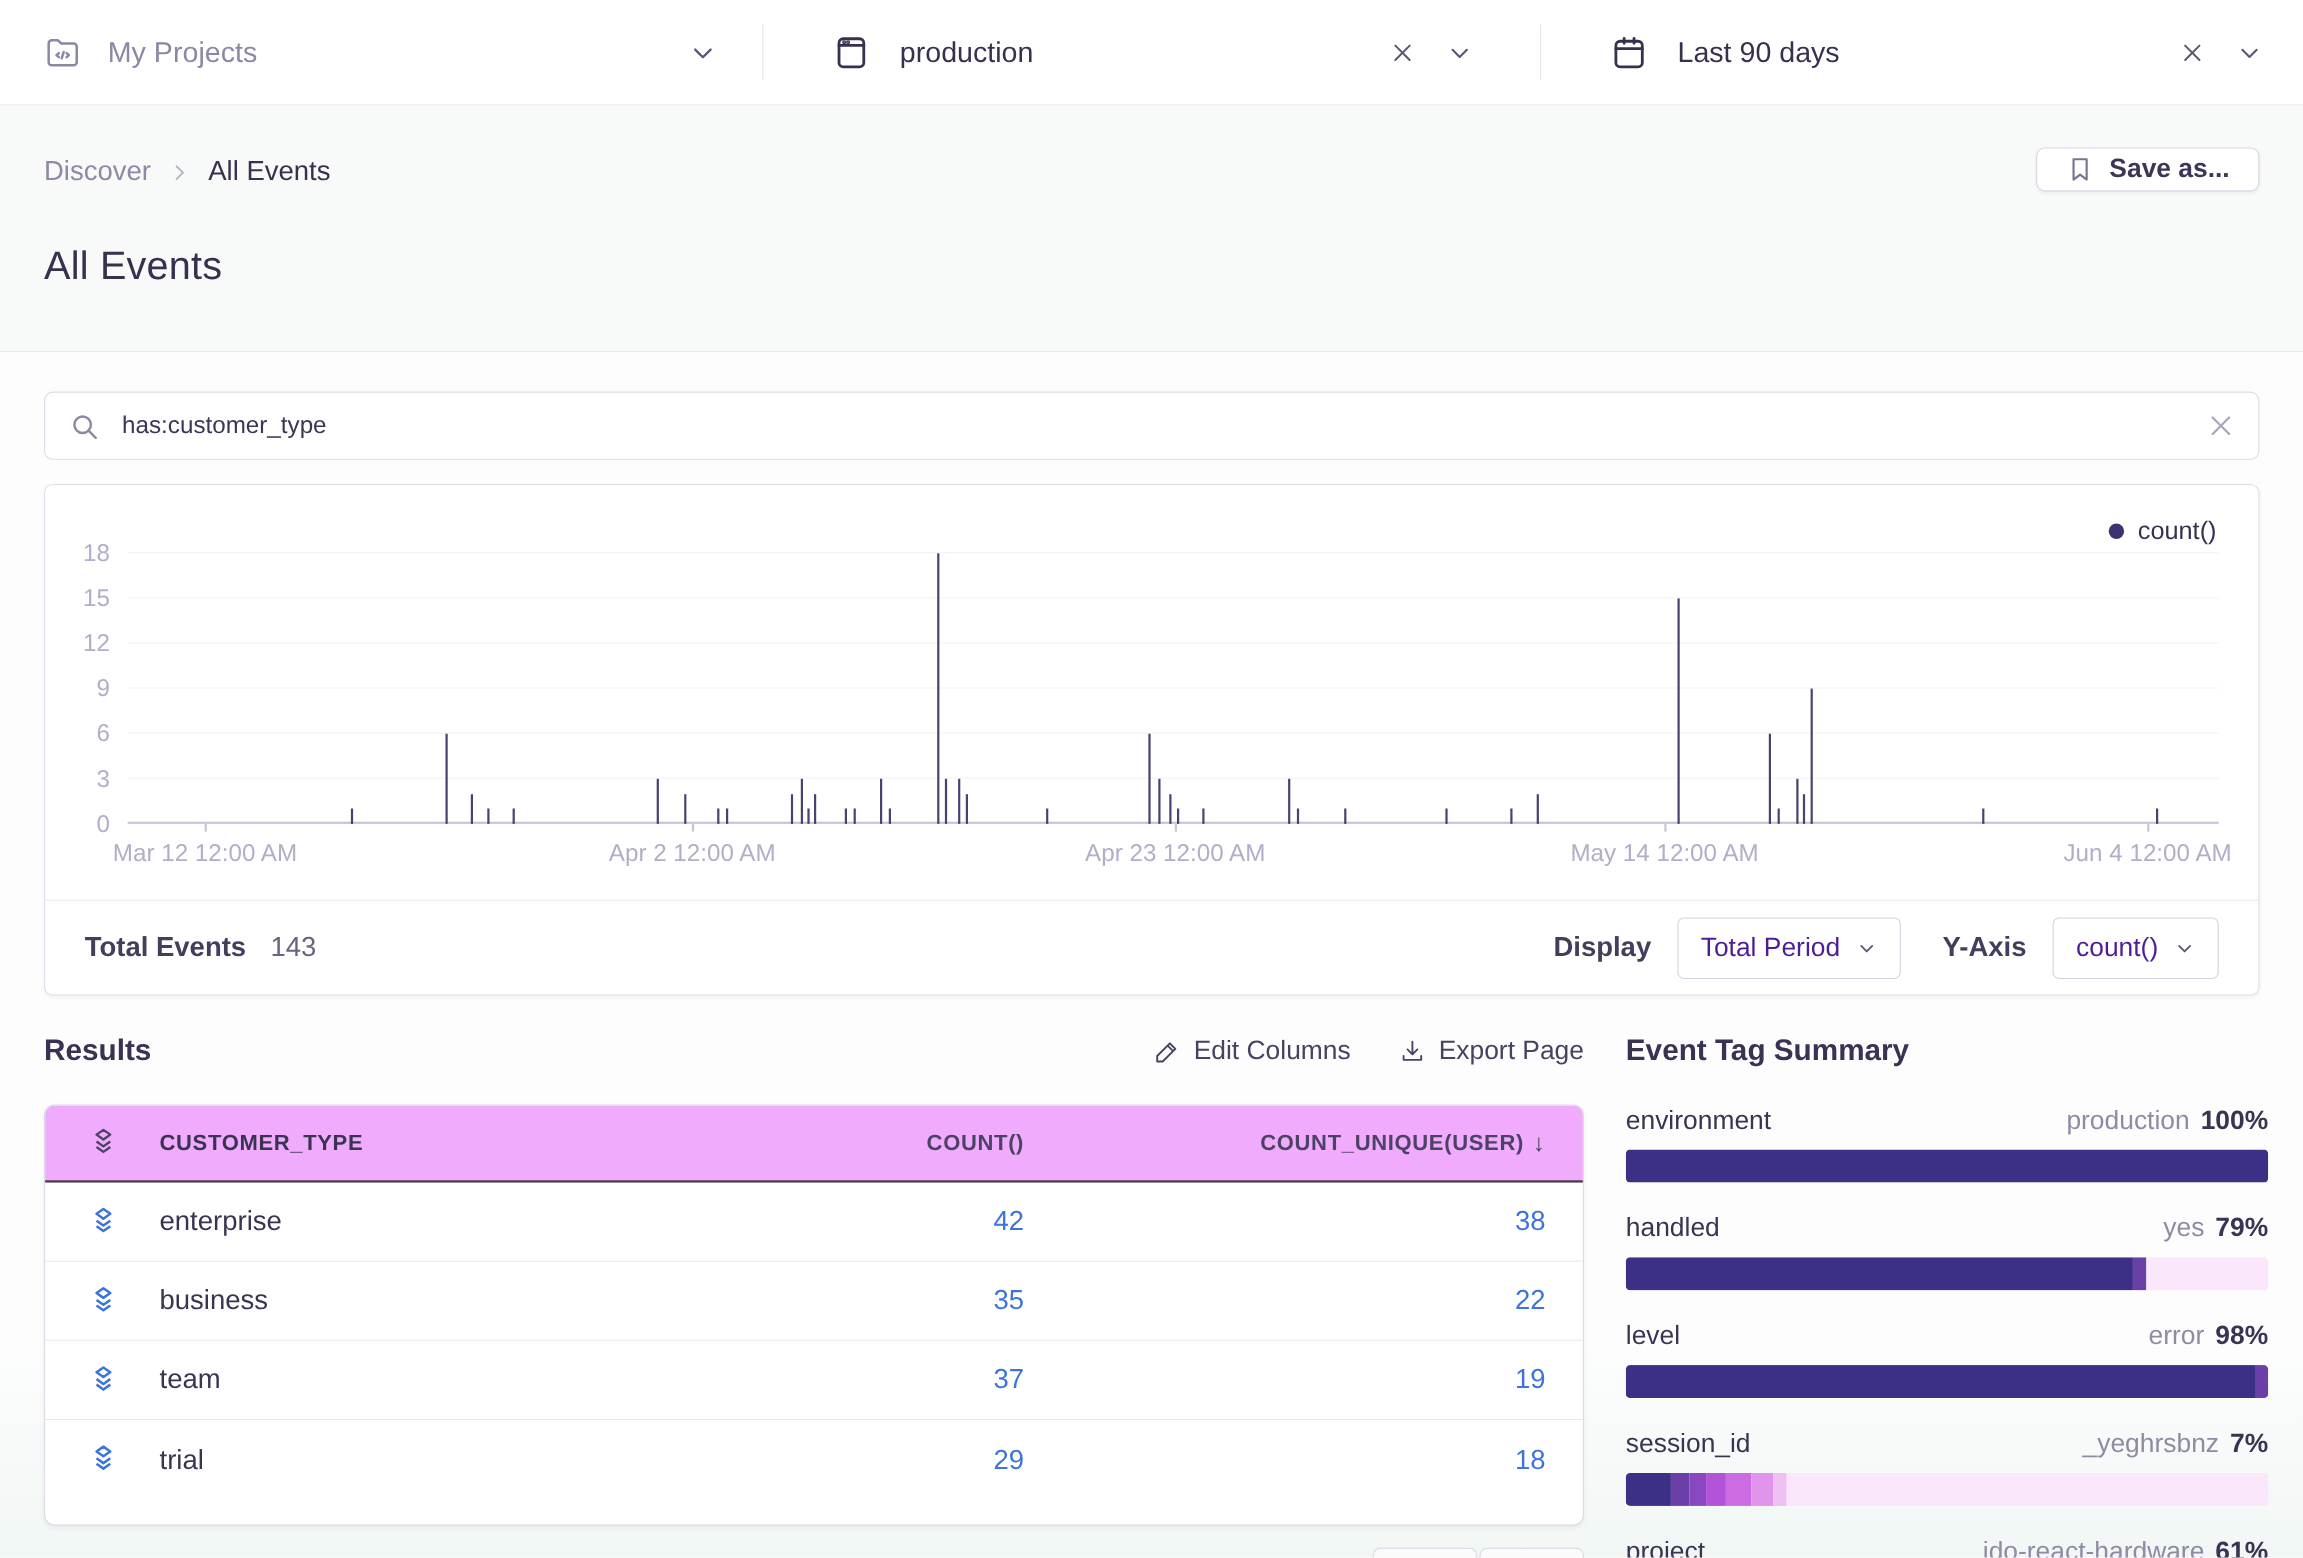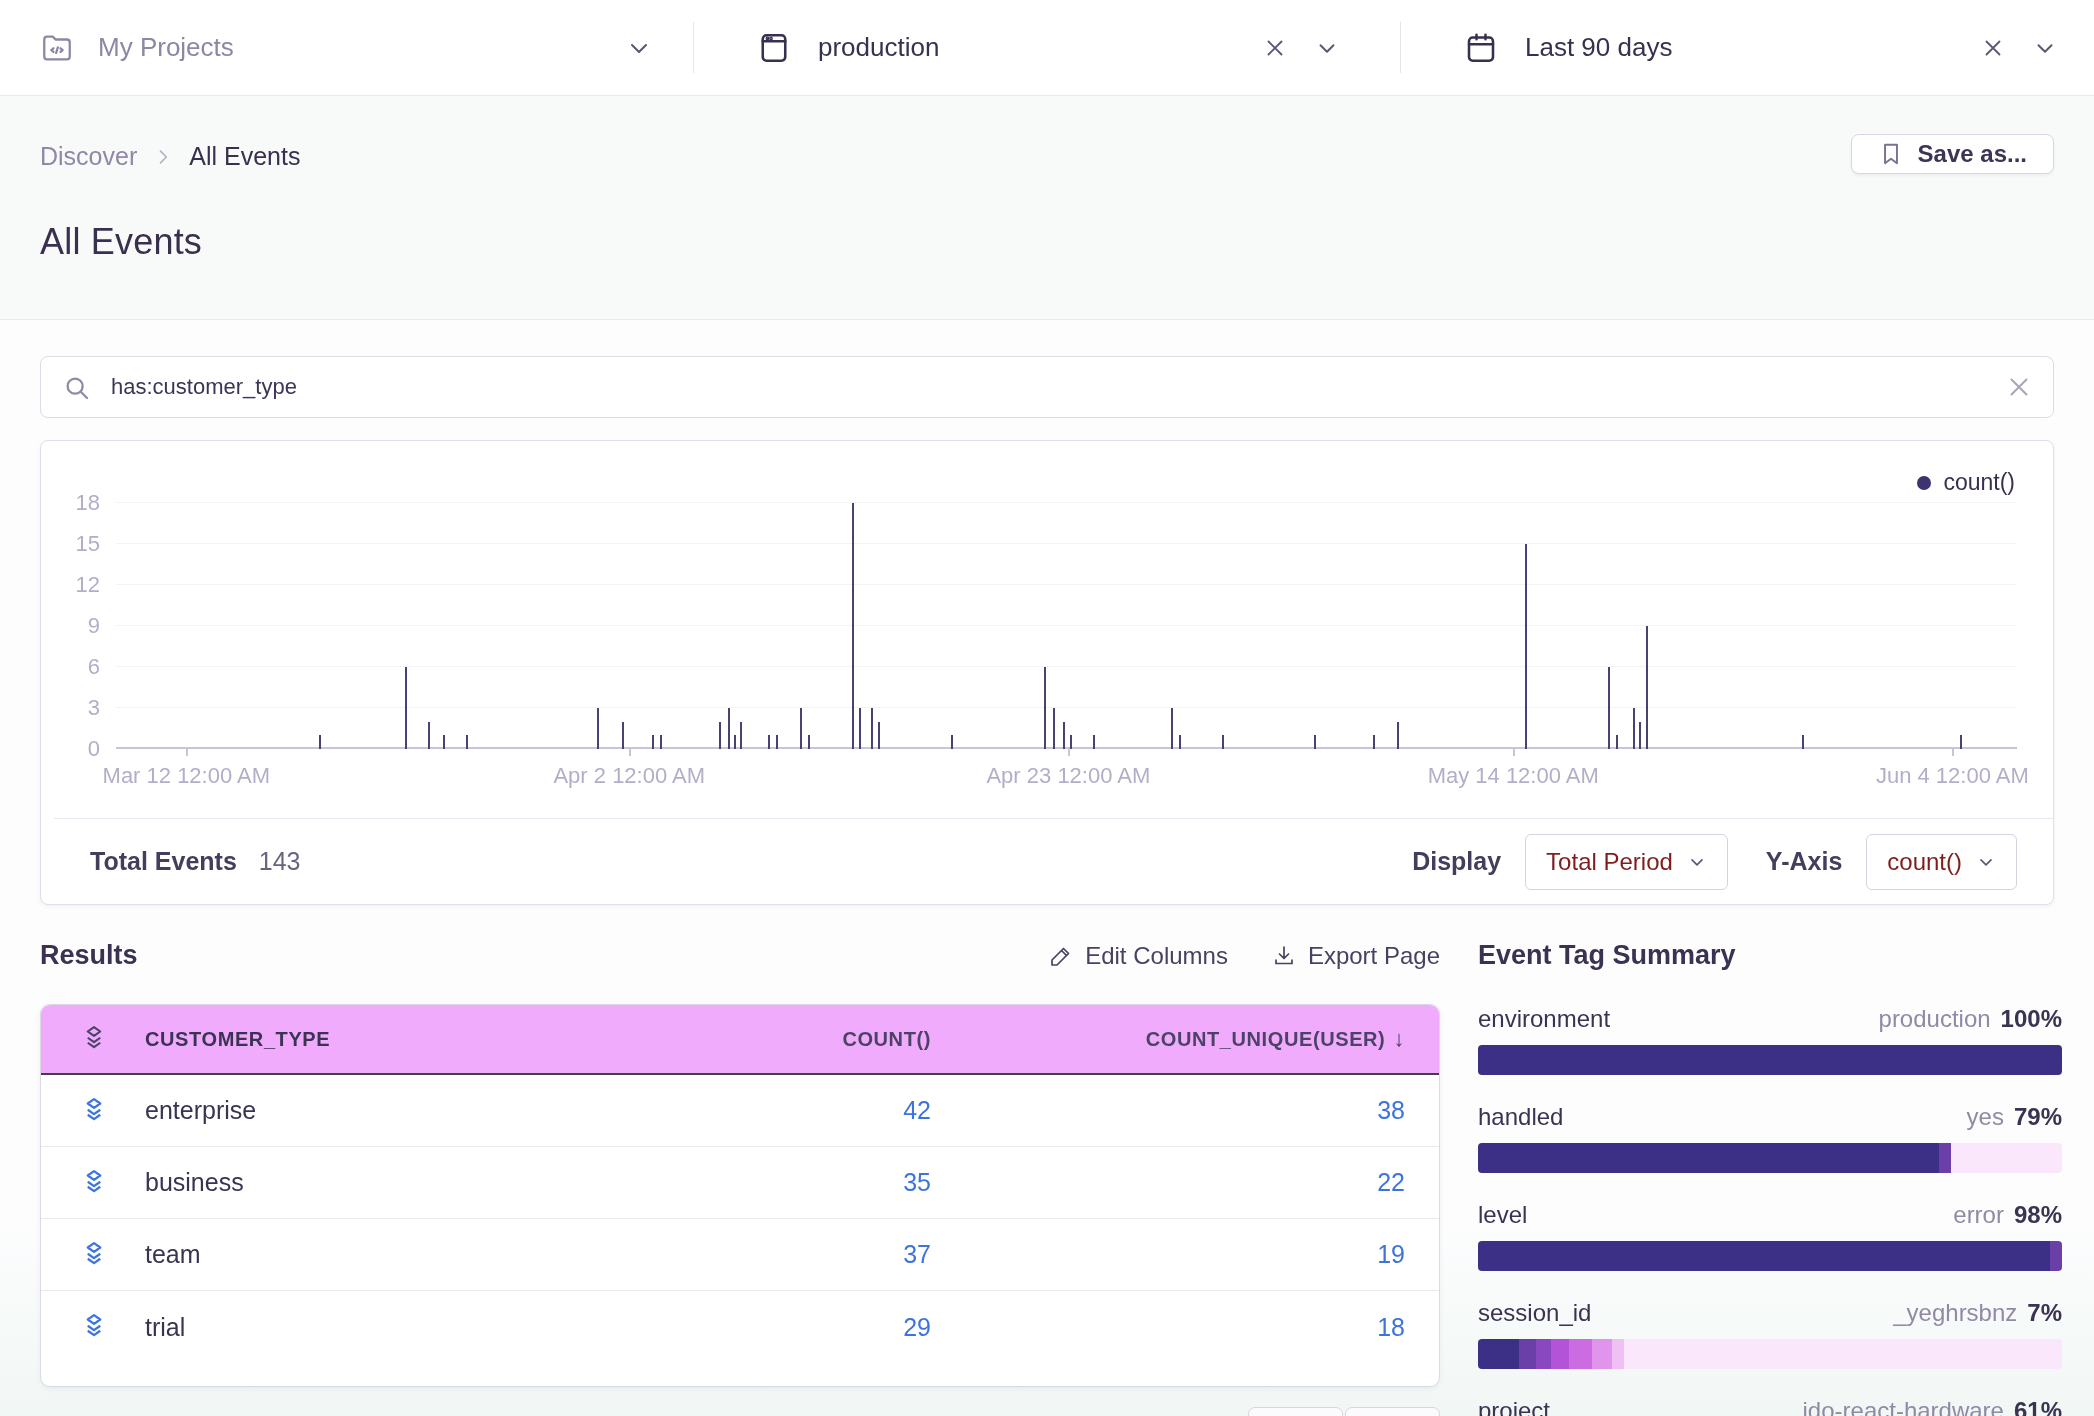--- a/index.html
+++ b/index.html
@@ -48,27 +48,27 @@
     font-size:23px; color:#39304f; }
   .legend-dot { width:14px; height:14px; border-radius:50%; background:#3b3470; }
   .plot { position:absolute; left:75px; right:36px; top:62px; bottom:155px; }
   .gridline { position:absolute; left:0; right:0; height:1px; background:#eff5f3; }
   .baseline { position:absolute; left:0; right:0; bottom:0; height:2px; background:#c9c5d8; }
   .ylabel { position:absolute; right:calc(100% + 16px); transform:translateY(50%); font-size:22px; color:#b3aec8; }
   .xtick { position:absolute; top:100%; width:2px; height:7px; background:#c9c5d8; }
   .xlabel { position:absolute; top:calc(100% + 14px); transform:translateX(-50%); white-space:nowrap;
     font-size:22px; color:#b3aec8; }
   .spike { position:absolute; bottom:0; width:2px; background:#474272; }
-  .chart-footer { position:absolute; left:13px; right:0; bottom:0; height:86px; border-top:1px solid #eae7f0;
+  .chart-footer { position:absolute; left:0; right:0; bottom:0; height:86px; border-top:1px solid #eae7f0;
     display:flex; align-items:center; padding:0 36px; }
   .tf-label { font-size:25px; font-weight:700; color:#453d5c; }
   .tf-value { font-size:25px; color:#6a6380; margin-left:22px; }
   .footer-right { margin-left:auto; display:flex; align-items:center; gap:24px; }
   .dd-btn { display:flex; align-items:center; gap:14px; background:#fff; border:1px solid #d6d2e0; border-radius:6px;
-    padding:13px 20px; font-size:24px; color:#7f1d1d; cursor:pointer; }
+    padding:13px 20px; font-size:24px; color:#4c1d95; cursor:pointer; }
   .footer-right .tf-label { margin-left:14px; }
 
   
   .results-head { position:absolute; left:40px; top:940px; width:1400px; display:flex; align-items:center; }
   .results-title { font-size:27px; font-weight:700; color:#3b3153; }
   .table-actions { margin-left:auto; display:flex; align-items:center; gap:44px; }
   .action-link { display:flex; align-items:center; gap:12px; font-size:24px; color:#4a4161; background:none; border:none; cursor:pointer; }
   .table-card { position:absolute; left:40px; top:1004px; width:1400px; height:383px; background:#fff;
     border:1px solid #dcd9e5; border-radius:10px; box-shadow:0 2px 5px rgba(60,50,90,.07); overflow:hidden; }
   .thead { display:flex; align-items:center; height:70px; background:#f0abfc; border-bottom:2px solid #404040;

